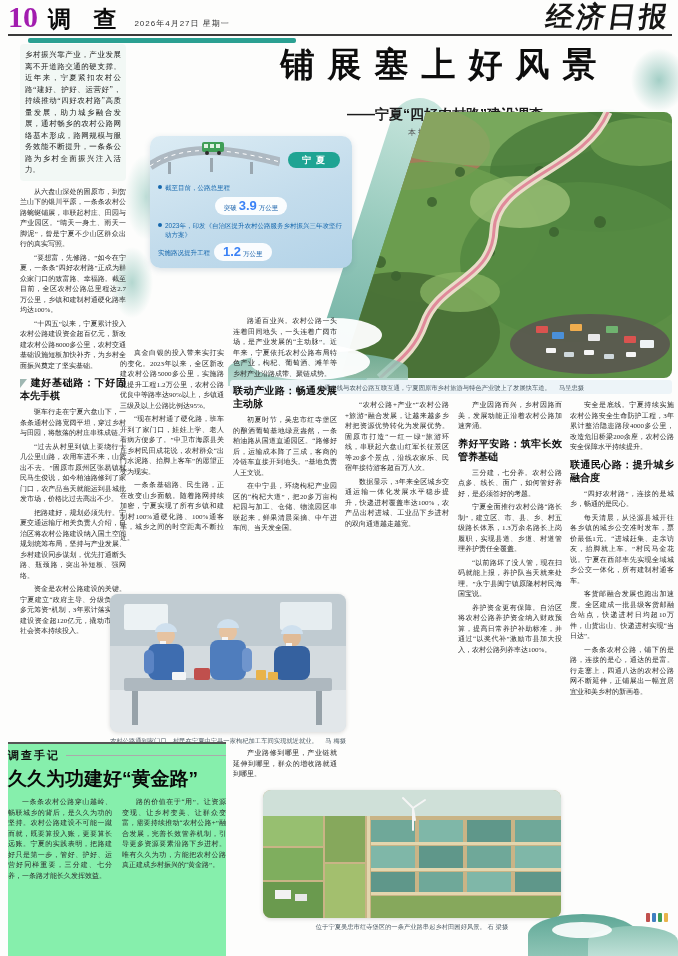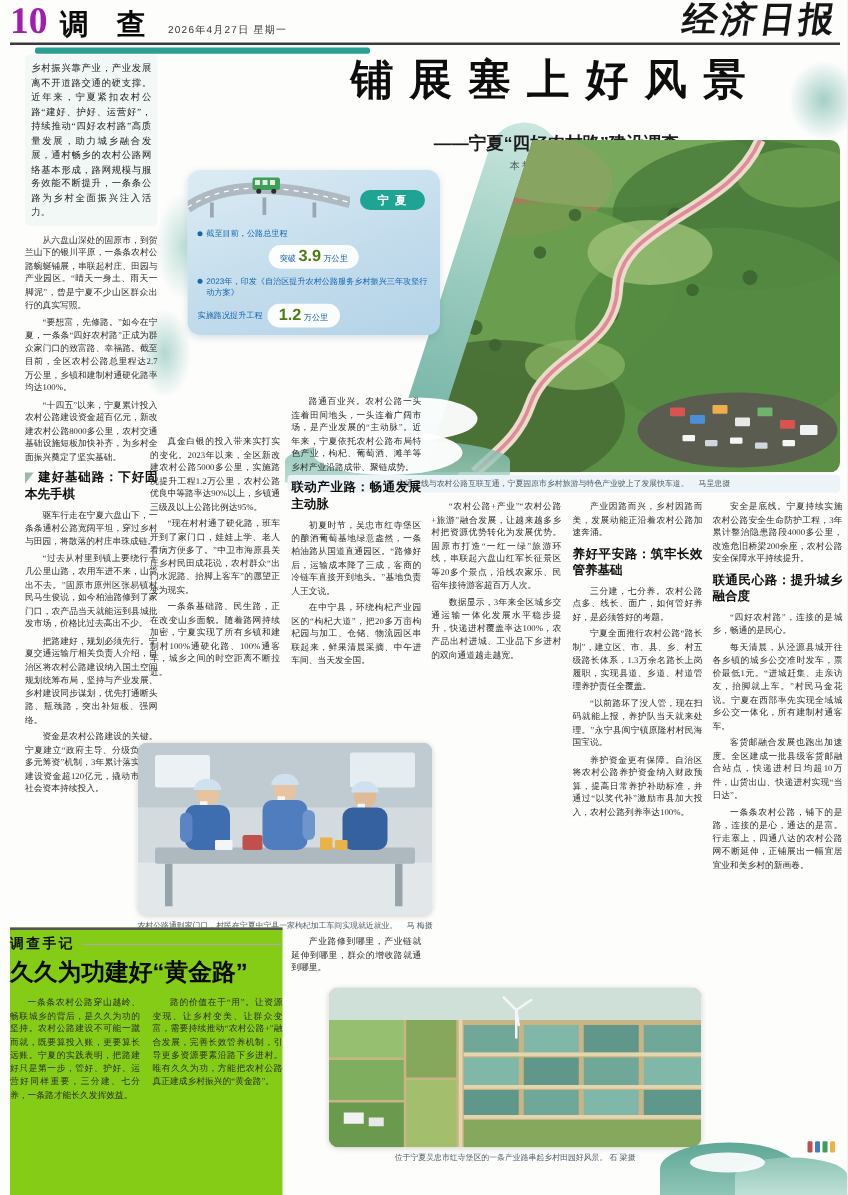--- a/index.html
+++ b/index.html
@@ -64,40 +64,40 @@
       background:linear-gradient(160deg,#dcecf4 0%,#c3dcec 55%,#b3d3e8 100%);
       box-shadow:0 2px 6px rgba(60,100,130,.18);overflow:hidden;}
   .ig-badge{position:absolute;top:16px;right:12px;background:#1fa493;color:#fff;font:bold 9px/12px "Liberation Sans",sans-serif;
       letter-spacing:5px;padding:2px 10px 2px 14px;border-radius:9px;}
   .ig-art{position:absolute;left:0;top:0;width:130px;height:40px;}
   .ig-body{position:absolute;left:8px;right:8px;top:44px;}
   .ig-line{display:flex;align-items:flex-start;gap:3px;color:#1567ad;font:6.5px/9px "Liberation Sans",sans-serif;margin:3px 0;}
   .ig-dot{width:4px;height:4px;border-radius:50%;background:#1567ad;flex:none;margin-top:2px;}
   .ig-pill{background:rgba(255,255,255,.92);border-radius:10px;padding:2px 9px;display:inline-flex;
       align-items:baseline;gap:2px;color:#0d5aa7;font:6.5px/10px "Liberation Sans",sans-serif;}
-  .ig-pill .big{font:bold 13px/13px "Liberation Sans",sans-serif;color:#4d7c0f;}
+  .ig-pill .big{font:bold 13px/13px "Liberation Sans",sans-serif;color:#3b82f6;}
   .ig-center{text-align:center;margin:4px 0 6px;}
   .ig-kv{display:flex;align-items:center;gap:4px;margin:4px 0;color:#1567ad;font:6.5px/9px "Liberation Sans",sans-serif;}
   
   .hero-photo{position:absolute;left:340px;top:112px;width:332px;height:266px;
       clip-path:polygon(26% 0,100% 0,100% 100%,0 100%);border-radius:0 8px 8px 8px;overflow:hidden;}
   .cap-band{position:absolute;left:230px;top:380px;width:442px;height:14px;background:#edf4f8;border-radius:3px;
       display:flex;align-items:center;justify-content:center;gap:8px;
       font:6.3px/9px "Liberation Sans",sans-serif;color:#4c5a63;}
   .mid-photo{position:absolute;left:110px;top:594px;width:236px;height:138px;border-radius:8px;overflow:hidden;
       box-shadow:0 1px 4px rgba(0,0,0,.15);}
   .mid-cap{position:absolute;left:110px;top:736px;width:236px;display:flex;justify-content:space-between;gap:6px;
       font:6.3px/9px "Liberation Sans",sans-serif;color:#4c5a63;}
   .bot-photo{position:absolute;left:263px;top:790px;width:298px;height:128px;border-radius:8px;overflow:hidden;
       box-shadow:0 1px 4px rgba(0,0,0,.15);}
   .bot-cap{position:absolute;left:263px;top:922px;width:298px;text-align:center;
       font:6.3px/9px "Liberation Sans",sans-serif;color:#4c5a63;}
   
   .notes{position:absolute;left:8px;top:742px;width:218px;height:208px;border-top:2px solid #555;
-      background:#84cc16;padding-top:4px;}
+      background:#86efac;padding-top:4px;}
   .notes-labelrow{display:flex;align-items:center;gap:6px;}
   .notes-label{font:bold 11px/14px "Liberation Sans",sans-serif;color:#111;letter-spacing:2px;}
   .notes-rule{flex:1;height:1px;background:#aaa;}
   .notes-title{font:bold 19px/24px "Liberation Sans",sans-serif;color:#090909;margin:5px 0 6px;letter-spacing:0px;}
   .notes-body{column-count:2;column-gap:10px;font:7px/10.5px "Liberation Serif",serif;color:#2b2b2b;
       text-align:justify;height:150px;overflow:hidden;}
   .notes-body p{margin:0 0 3px;text-indent:14px;}
 </style>
 </head>
 <body>

